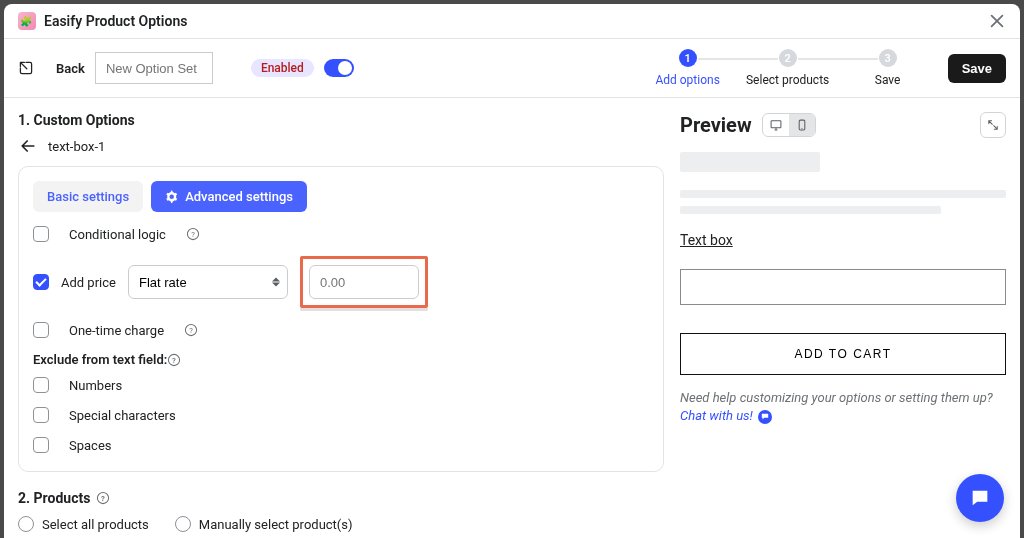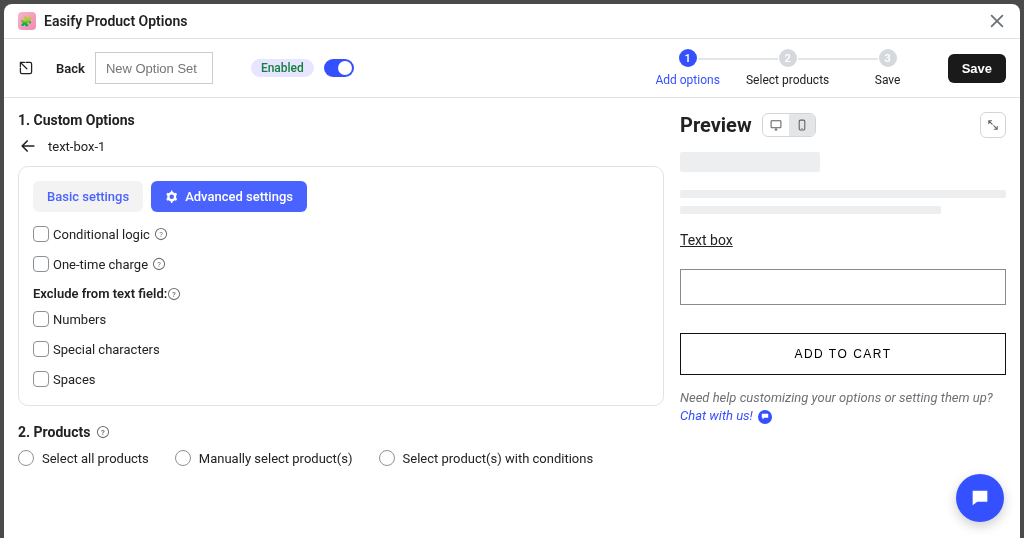--- a/index.html
+++ b/index.html
@@ -50,21 +50,21 @@
   }
   .back-btn {
     display:flex; align-items:center; gap:22px; font-weight:600; cursor:pointer;
   }
   .back-btn svg { width:16px; height:16px; }
   .name-input {
     width: 118px; height: 32px; border:1px solid #c9cccf; border-radius:0;
     padding:0 10px; font-size:13px; color:#0f766e;
   }
   .enabled-pill {
-    background:#e7e5ff; color:#15803d; border-radius:12px; padding:2px 10px;
+    background:#e7e5ff; color:#b91c1c; border-radius:12px; padding:2px 10px;
     font-size:12px; font-weight:500;
   }
   .toggle {
     width:30px; height:18px; border-radius:10px; background:#3551ff;
     position:relative; cursor:pointer;
   }
   .toggle::after {
     content:""; position:absolute; right:2px; top:2px; width:14px; height:14px;
     border-radius:50%; background:#fff;
   }
@@ -109,21 +109,21 @@
   }
   .tabs { display:flex; gap:8px; margin-bottom:14px; }
   .tab {
     padding:8px 14px; border-radius:6px; font-size:13px; font-weight:500; cursor:pointer;
     display:flex; align-items:center; gap:6px;
   }
   .tab.basic { background:#f3f3f3; color:#4a63ff; }
   .tab.adv { background:#4a63ff; color:#fff; }
   .tab.adv svg { width:14px; height:14px; fill:#fff; }
 
-  .row { display:flex; align-items:center; gap:4px; margin-bottom:14px; }
+  .row { display:flex; align-items:center; gap:20px; margin-bottom:14px; }
   .chk {
     width:16px; height:16px; border:1.5px solid #8c9196; border-radius:4px; flex-shrink:0;
     display:flex; align-items:center; justify-content:center; cursor:pointer;
   }
   .chk.checked { background:#3551ff; border-color:#3551ff; }
   .chk.checked::after {
     content:""; width:4px; height:8px; border:solid #fff; border-width:0 2px 2px 0;
     transform:rotate(45deg); margin-top:-2px;
   }
   .lbl { font-size:13px; }
@@ -289,20 +289,36 @@
 
         <div class="row">
           <div class="chk"></div>
           <span class="lbl">Conditional logic</span>
           <span class="help-ic"><svg viewBox="0 0 20 20">
                 <circle cx="10" cy="10" r="8" fill="none" stroke="currentColor" stroke-width="1.5"></circle>
                 <text x="10" y="14" text-anchor="middle" font-size="11" fill="currentColor">?</text>
               </svg></span>
         </div>
 
+        <div class="price-row">
+          <div class="chk checked"></div>
+          <span class="lbl">Add price</span>
+          <div class="select-wrap">
+            <select>
+              <option>Flat rate</option>
+            </select>
+            <div class="sel-caret">
+                <span class="up"></span>
+                <span class="dn"></span>
+              </div>
+          </div>
+          <div class="highlight-box">
+            <input class="price-input" placeholder="0.00" style="">
+          </div>
+        </div>
 
         <div class="row">
           <div class="chk"></div>
           <span class="lbl">One-time charge</span>
           <span class="help-ic"><svg viewBox="0 0 20 20">
                 <circle cx="10" cy="10" r="8" fill="none" stroke="currentColor" stroke-width="1.5"></circle>
                 <text x="10" y="14" text-anchor="middle" font-size="11" fill="currentColor">?</text>
               </svg></span>
         </div>
 
@@ -335,24 +351,20 @@
             </svg></span>
       </div>
       <div class="radios">
         <div class="radio-item">
           <div class="radio-circle"></div>
           <span>Select all products</span>
         </div>
         <div class="radio-item">
           <div class="radio-circle"></div>
           <span>Manually select product(s)</span>
-        </div>
-        <div class="radio-item">
-          <div class="radio-circle"></div>
-          <span>Select product(s) with conditions</span>
         </div>
       </div>
 
     </div>
 
     <div class="right-col">
       <div class="preview-head">
         <span class="preview-title">Preview</span>
         <div class="dev-toggle">
           <div>

